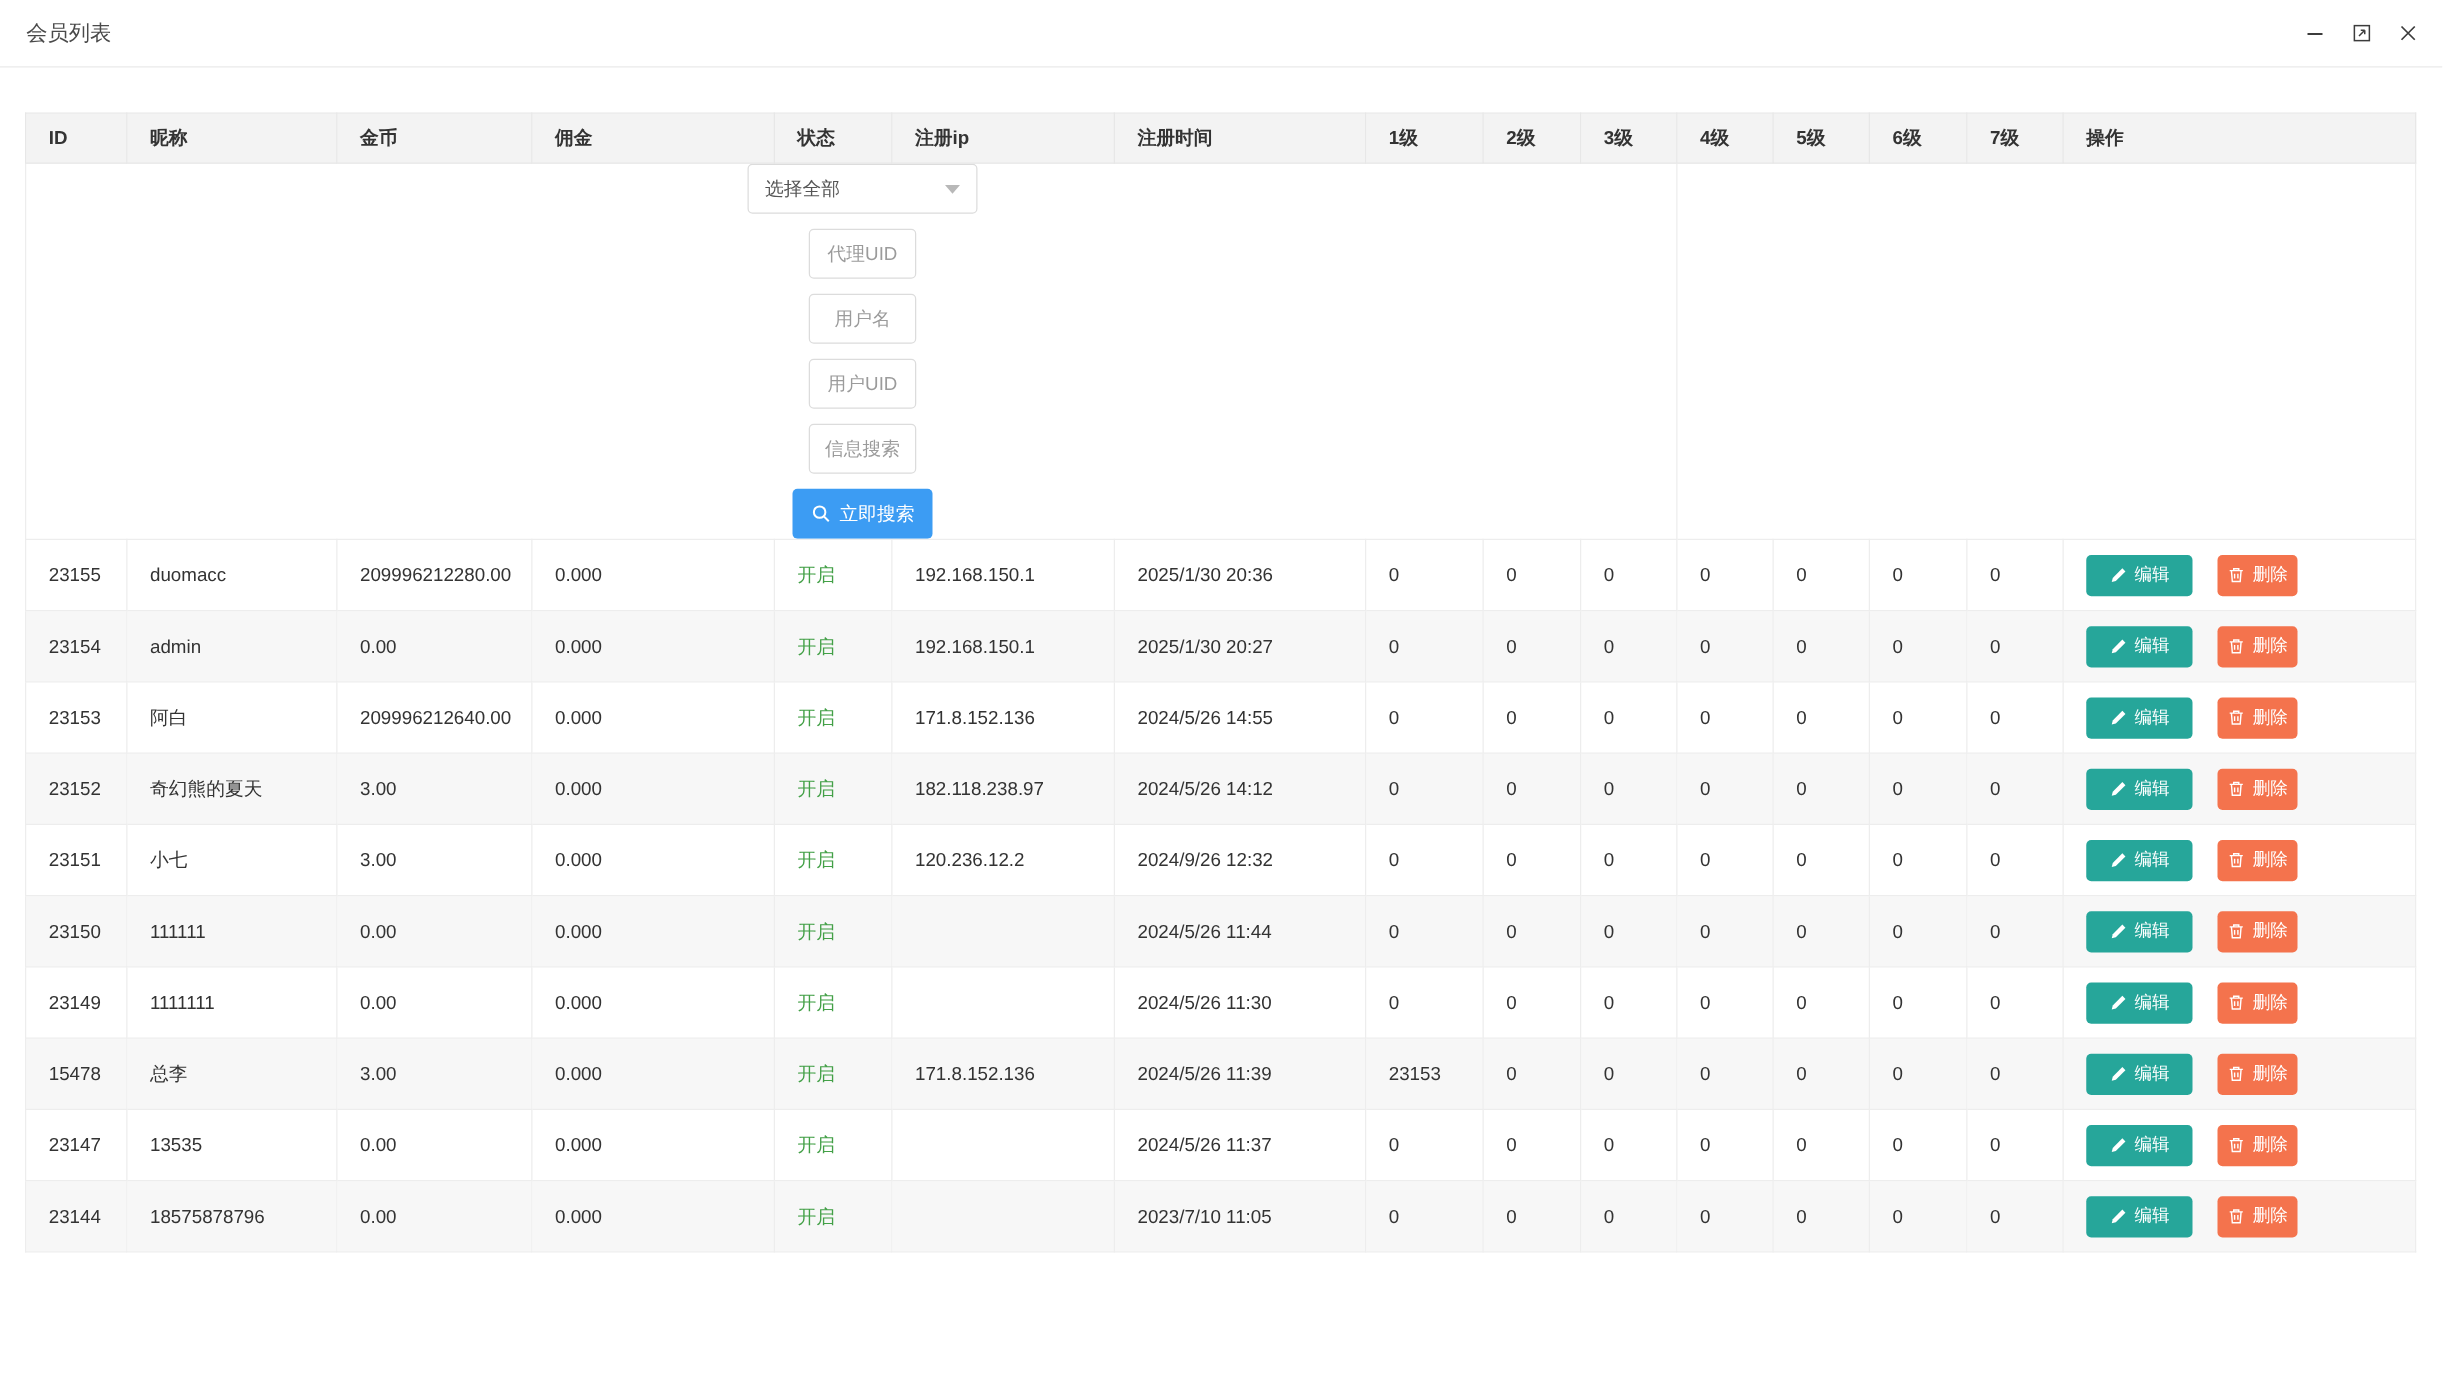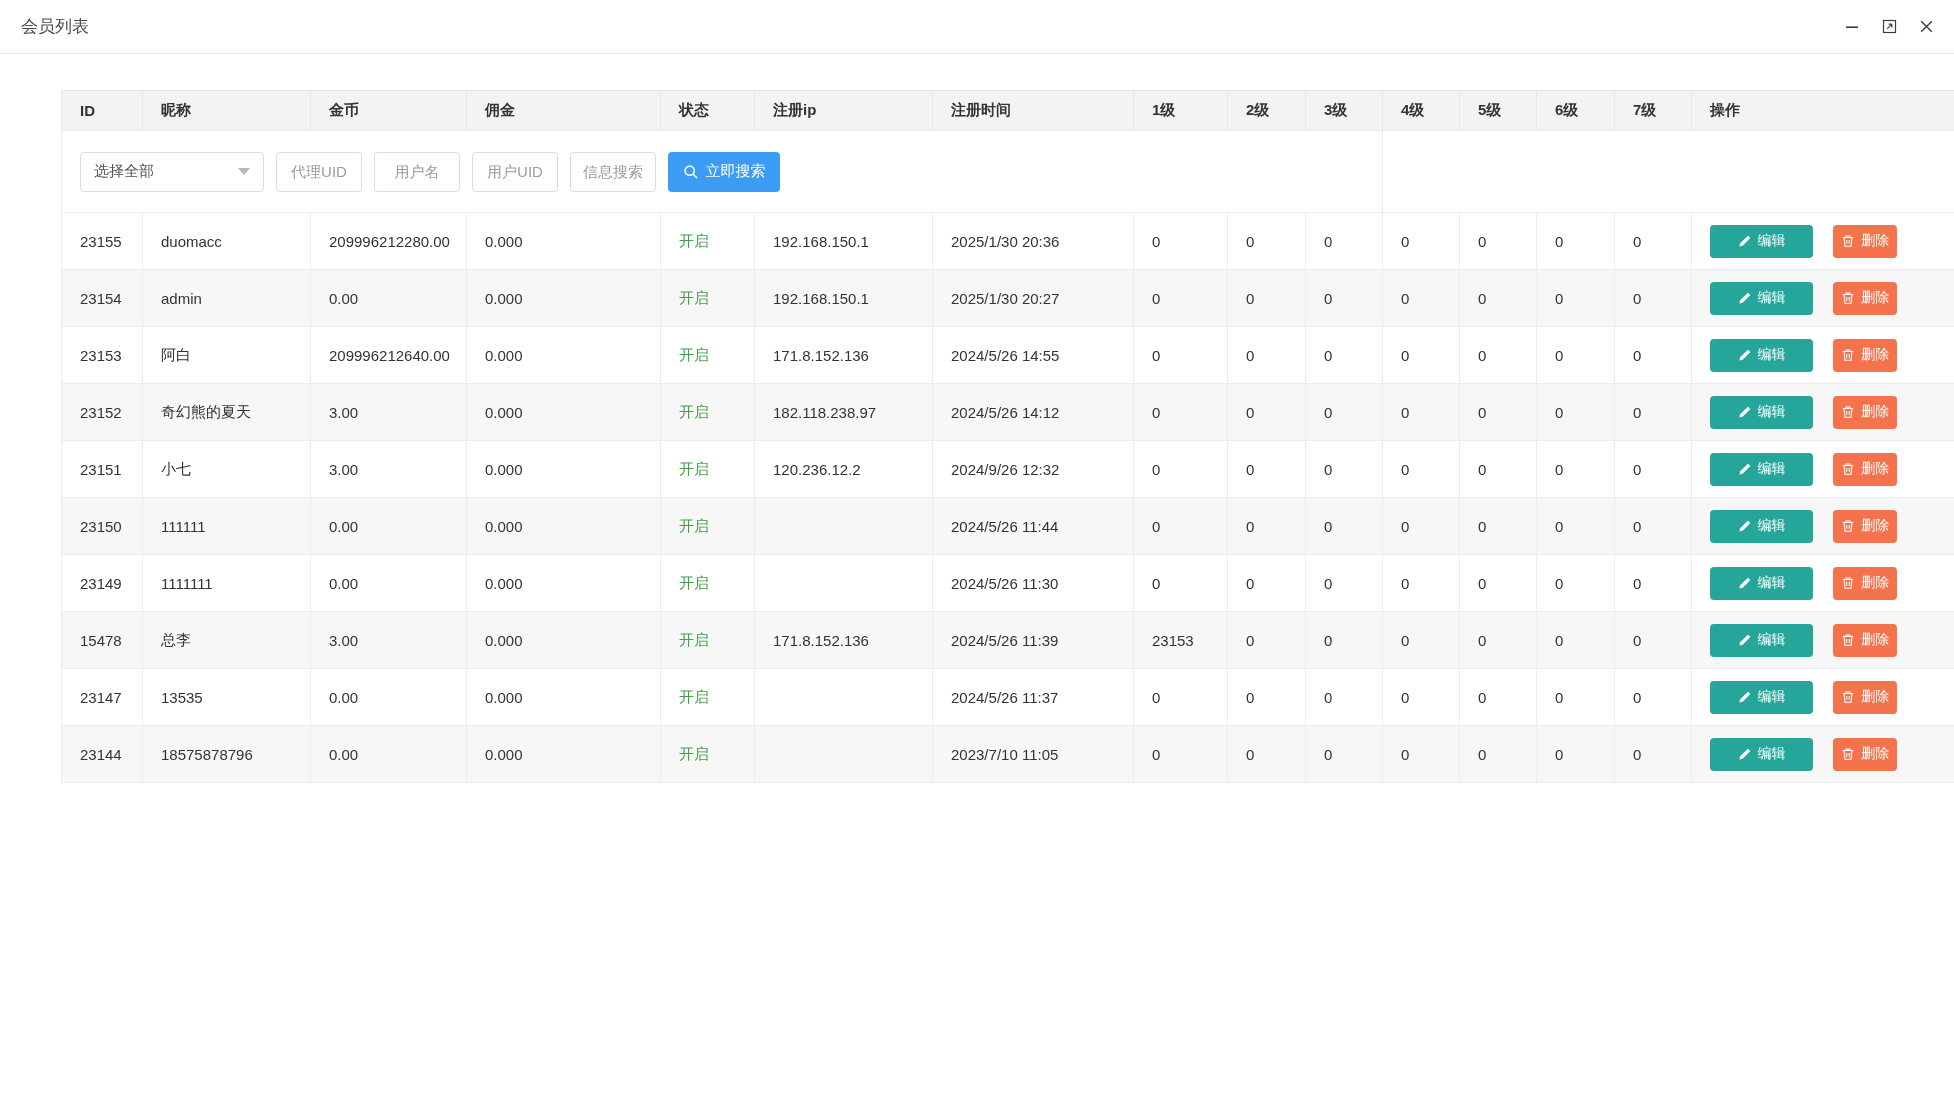--- a/index.html
+++ b/index.html
@@ -12,37 +12,37 @@
   
   .titlebar {
     height:54px; background:#fff; border-bottom:1px solid #eaeaea;
     display:flex; align-items:center; justify-content:space-between;
     padding:0 20px 0 21px;
   }
   .title { font-size:17px; color:#4a4a4a; }
   .win-controls { display:flex; align-items:center; gap:22px; }
   .win-btn { color:#3c3c3c; display:flex; align-items:center; justify-content:center; cursor:pointer; }
   
-  .content { padding:36px 0 0 20px;margin-left:41px; }
+  .content { padding:36px 0 0 20px; }
   table.members { border-collapse:collapse; width:1912px; table-layout:fixed; }
   th {
     background:#f3f3f3; height:40px; text-align:left; padding-left:18px;
     font-size:15px; font-weight:700; color:#333;
     border:1px solid #e7e7e7; white-space:nowrap;
   }
   td {
     height:57px; padding-left:18px; font-size:15px; color:#333;
     border:1px solid #ededed; background:#fff; white-space:nowrap; overflow:hidden;
   }
   tr.stripe td { background:#f7f7f7; }
   td.status-cell { color:var(--status-green,#43a047); }
   
   .filter-cell { height:82px; background:#fff; padding-left:18px; }
   .filter-cell-right { background:#fff; border-left:1px solid #ededed; }
-  .filters { display:flex; align-items:center; gap:12px; }
+  .filters { display:flex; align-items:center; gap:12px;flex-direction:column; }
   .select-box {
     width:184px; height:40px; border:1px solid #dcdcdc; border-radius:4px;
     display:flex; align-items:center; justify-content:space-between;
     padding:0 13px; font-size:15px; color:#555; background:#fff; cursor:pointer;
   }
   .caret {
     width:0; height:0;
     border-left:6px solid transparent; border-right:6px solid transparent;
     border-top:7px solid #b8b8b8;
   }
@@ -58,21 +58,21 @@
     display:flex; align-items:center; justify-content:center; gap:7px;
     font-family:"Liberation Sans","DejaVu Sans",sans-serif;
   }
   
   .row-btn {
     border:none; border-radius:4px; color:#fff; cursor:pointer;
     display:inline-flex; align-items:center; justify-content:center; gap:6px;
     font-size:14px; height:33px; vertical-align:middle;
     font-family:"Liberation Sans","DejaVu Sans",sans-serif;
   }
-  .row-btn.edit { width:103px; background:var(--edit-teal,#26a69a); margin-right:16px;font-family:Liberation Serif, serif; }
+  .row-btn.edit { width:85px; background:var(--edit-teal,#26a69a); margin-right:16px;font-family:Liberation Serif, serif; }
   .row-btn.del  { width:64px; background:var(--delete-orange,#f4734d);text-align:center; }
   
   .pagination { margin:41px 0 0 20px; display:flex; align-items:center; }
   .new-btn {
     width:64px; height:30px; border:none; border-radius:4px; cursor:pointer;
     background:var(--primary-blue,#3c9cf3); color:#fff; font-size:14px;
     display:flex; align-items:center; justify-content:center; gap:5px;
     font-family:"Liberation Sans","DejaVu Sans",sans-serif;
   }
   .pages { display:flex; margin-left:17px; }

